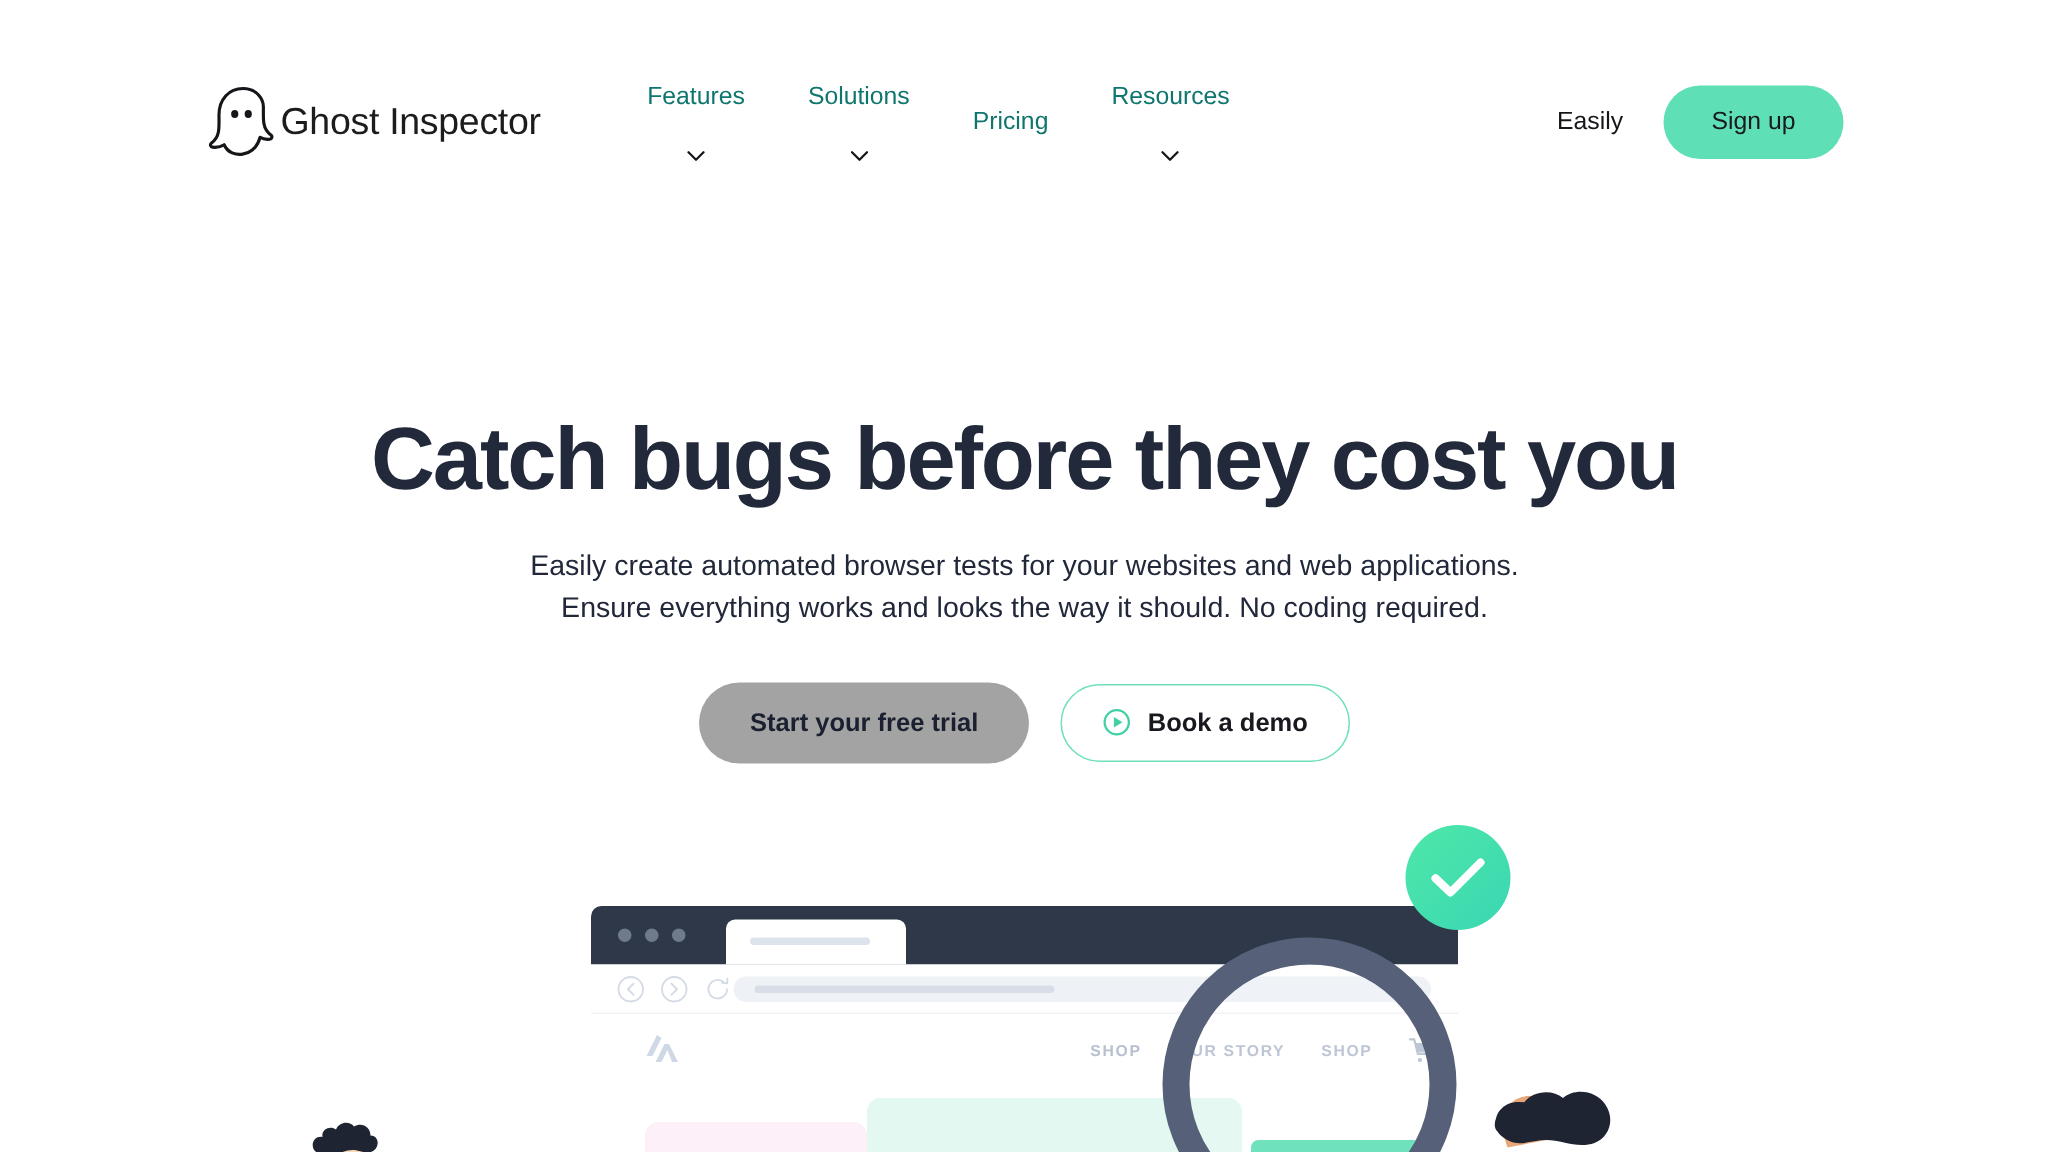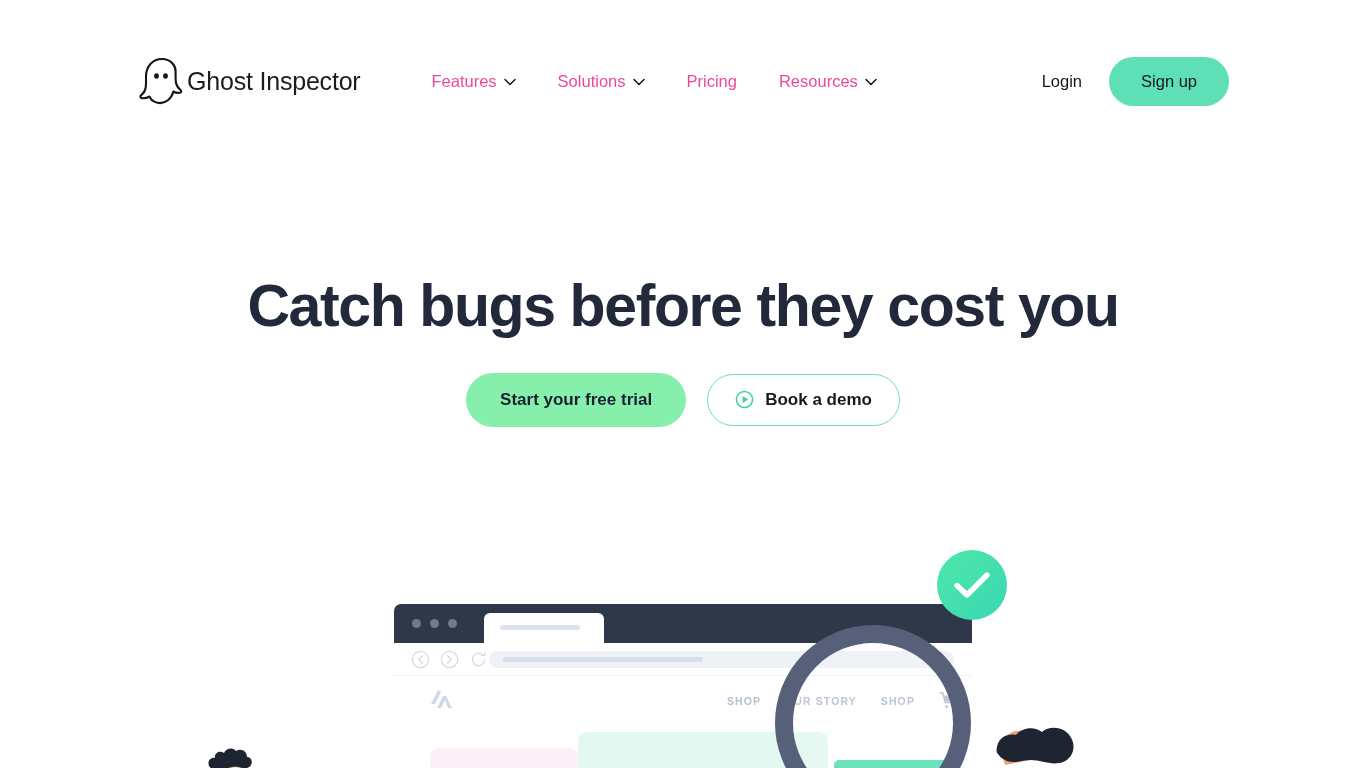--- a/index.html
+++ b/index.html
@@ -52,27 +52,28 @@
 
   .main-nav {
     display: flex;
     align-items: center;
     gap: 0px;
     margin-left: 50px;
   }
   .nav-item {
     display: flex;
     align-items: center;
-    gap: 7px;
+    gap: 24px;
     font-size: 16.5px;
     font-weight: 500;
-    color: #ec4899;
+    color: #0f766e;
     padding: 10px 21px;
     cursor: pointer;
     white-space: nowrap;
+    flex-direction: column;
   }
   .caret {
     width: 12px; height: 8px;
     display: block;
     flex: 0 0 auto;
     margin-top: 2px;
   }
 
   .header-actions {
     margin-left: auto;
@@ -123,21 +124,21 @@
     color: #21283a;
   }
   .hero-ctas {
     margin-top: 34px;
     display: flex;
     justify-content: center;
     align-items: center;
     gap: 21px;
   }
   .btn-primary {
-    background: #86efac;
+    background: #a3a3a3;
     color: #1a2030;
     font-size: 17px;
     font-weight: 600;
     border: none;
     border-radius: 999px;
     padding: 17px 34px;
     cursor: pointer;
     font-family: inherit;
     white-space: nowrap;
   }
@@ -337,30 +338,34 @@
       <div class="nav-item">
         <span>Resources</span>
         <svg class="caret" viewBox="0 0 12 8">
           <path d="M1 1.5 L6 6.5 L11 1.5" fill="none" stroke="#16161a" stroke-width="1.5" stroke-linecap="round" stroke-linejoin="round"></path>
         </svg>
       </div>
 
     </nav>
 
     <div class="header-actions">
-      <span class="login-link">Login</span>
+      <span class="login-link">Easily</span>
       <button class="signup-btn">Sign up</button>
     </div>
 
   </header>
 
   <section class="hero">
 
     <h1 class="hero-title">Catch bugs before they cost you</h1>
 
+    <p class="hero-sub">
+      <span>Easily create automated browser tests for your websites and web applications.</span><br>
+      <span>Ensure everything works and looks the way it should. No coding required.</span>
+    </p>
 
     <div class="hero-ctas">
       <button class="btn-primary">Start your free trial</button>
       <button class="btn-outline">
         <svg class="play-icon" viewBox="0 0 20 20">
           <circle cx="10" cy="10" r="8.5" fill="none" stroke="#3fd0a6" stroke-width="1.6"></circle>
           <path d="M8 6.4 L14 10 L8 13.6 Z" fill="#3fd0a6"></path>
         </svg>
         <span>Book a demo</span>
       </button>

